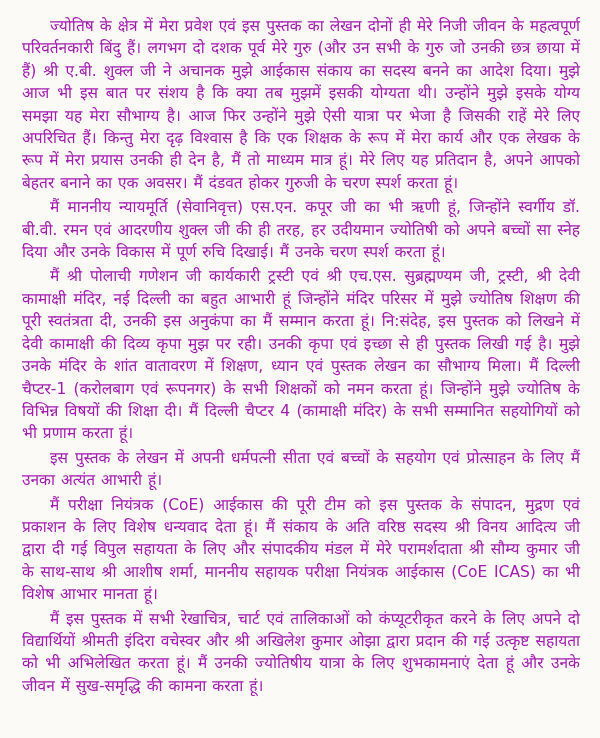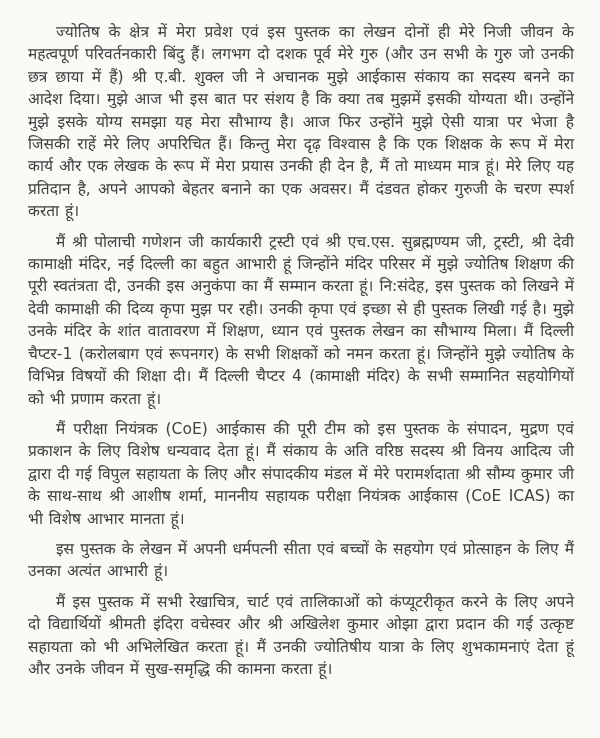--- a/index.html
+++ b/index.html
@@ -14,36 +14,37 @@
     font-family: "DejaVu Sans", sans-serif;
   }
   .page {
     box-sizing: border-box;
     width: 600px;
     height: 738px;
     padding: 13px 18px 0 20px;
     background: #fbfaf7;
   }
   .text-block p {
-    margin: 8px;
+    margin: 2px;
     padding: 0;
-    color: #404040;
+    color: #a21caf;
     font-size: 15.5px;
     line-height: 22.4px;
     text-align: justify;
     text-indent: 28px;
     word-spacing: 1px;
     -webkit-hyphens: none;
     hyphens: none;
   }
 </style>
 </head>
 <body>
 
 <main class="page">
   <article class="text-block">
     <p>ज्योतिष के क्षेत्र में मेरा प्रवेश एवं इस पुस्तक का लेखन दोनों ही मेरे निजी जीवन के महत्वपूर्ण परिवर्तनकारी बिंदु हैं। लगभग दो दशक पूर्व मेरे गुरु (और उन सभी के गुरु जो उनकी छत्र छाया में हैं) श्री ए.बी. शुक्ल जी ने अचानक मुझे आईकास संकाय का सदस्य बनने का आदेश दिया। मुझे आज भी इस बात पर संशय है कि क्या तब मुझमें इसकी योग्यता थी। उन्होंने मुझे इसके योग्य समझा यह मेरा सौभाग्य है। आज फिर उन्होंने मुझे ऐसी यात्रा पर भेजा है जिसकी राहें मेरे लिए अपरिचित हैं। किन्तु मेरा दृढ़ विश्वास है कि एक शिक्षक के रूप में मेरा कार्य और एक लेखक के रूप में मेरा प्रयास उनकी ही देन है, मैं तो माध्यम मात्र हूं। मेरे लिए यह प्रतिदान है, अपने आपको बेहतर बनाने का एक अवसर। मैं दंडवत होकर गुरुजी के चरण स्पर्श करता हूं।</p>
+    <p>मैं माननीय न्यायमूर्ति (सेवानिवृत्त) एस.एन. कपूर जी का भी ऋणी हूं, जिन्होंने स्वर्गीय डॉ. बी.वी. रमन एवं आदरणीय शुक्ल जी की ही तरह, हर उदीयमान ज्योतिषी को अपने बच्चों सा स्नेह दिया और उनके विकास में पूर्ण रुचि दिखाई। मैं उनके चरण स्पर्श करता हूं।</p>
     <p>मैं श्री पोलाची गणेशन जी कार्यकारी ट्रस्टी एवं श्री एच.एस. सुब्रह्मण्यम जी, ट्रस्टी, श्री देवी कामाक्षी मंदिर, नई दिल्ली का बहुत आभारी हूं जिन्होंने मंदिर परिसर में मुझे ज्योतिष शिक्षण की पूरी स्वतंत्रता दी, उनकी इस अनुकंपा का मैं सम्मान करता हूं। नि:संदेह, इस पुस्तक को लिखने में देवी कामाक्षी की दिव्य कृपा मुझ पर रही। उनकी कृपा एवं इच्छा से ही पुस्तक लिखी गई है। मुझे उनके मंदिर के शांत वातावरण में शिक्षण, ध्यान एवं पुस्तक लेखन का सौभाग्य मिला। मैं दिल्ली चैप्टर-1 (करोलबाग एवं रूपनगर) के सभी शिक्षकों को नमन करता हूं। जिन्होंने मुझे ज्योतिष के विभिन्न विषयों की शिक्षा दी। मैं दिल्ली चैप्टर 4 (कामाक्षी मंदिर) के सभी सम्मानित सहयोगियों को भी प्रणाम करता हूं।</p>
+    <p>इस पुस्तक के लेखन में अपनी धर्मपत्नी सीता एवं बच्चों के सहयोग एवं प्रोत्साहन के लिए मैं उनका अत्यंत आभारी हूं।</p>
     <p>मैं परीक्षा नियंत्रक (CoE) आईकास की पूरी टीम को इस पुस्तक के संपादन, मुद्रण एवं प्रकाशन के लिए विशेष धन्यवाद देता हूं। मैं संकाय के अति वरिष्ठ सदस्य श्री विनय आदित्य जी द्वारा दी गई विपुल सहायता के लिए और संपादकीय मंडल में मेरे परामर्शदाता श्री सौम्य कुमार जी के साथ-साथ श्री आशीष शर्मा, माननीय सहायक परीक्षा नियंत्रक आईकास (CoE ICAS) का भी विशेष आभार मानता हूं।</p>
-    <p>इस पुस्तक के लेखन में अपनी धर्मपत्नी सीता एवं बच्चों के सहयोग एवं प्रोत्साहन के लिए मैं उनका अत्यंत आभारी हूं।</p>
     <p>मैं इस पुस्तक में सभी रेखाचित्र, चार्ट एवं तालिकाओं को कंप्यूटरीकृत करने के लिए अपने दो विद्यार्थियों श्रीमती इंदिरा वचेस्वर और श्री अखिलेश कुमार ओझा द्वारा प्रदान की गई उत्कृष्ट सहायता को भी अभिलेखित करता हूं। मैं उनकी ज्योतिषीय यात्रा के लिए शुभकामनाएं देता हूं और उनके जीवन में सुख-समृद्धि की कामना करता हूं।</p>
   </article>
 </main>
 
 </body></html>

